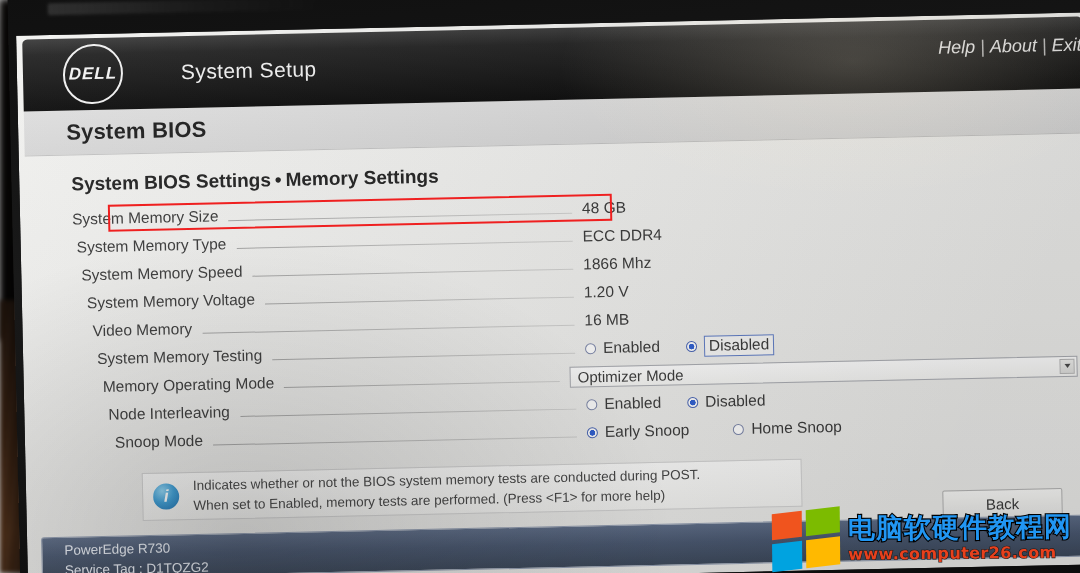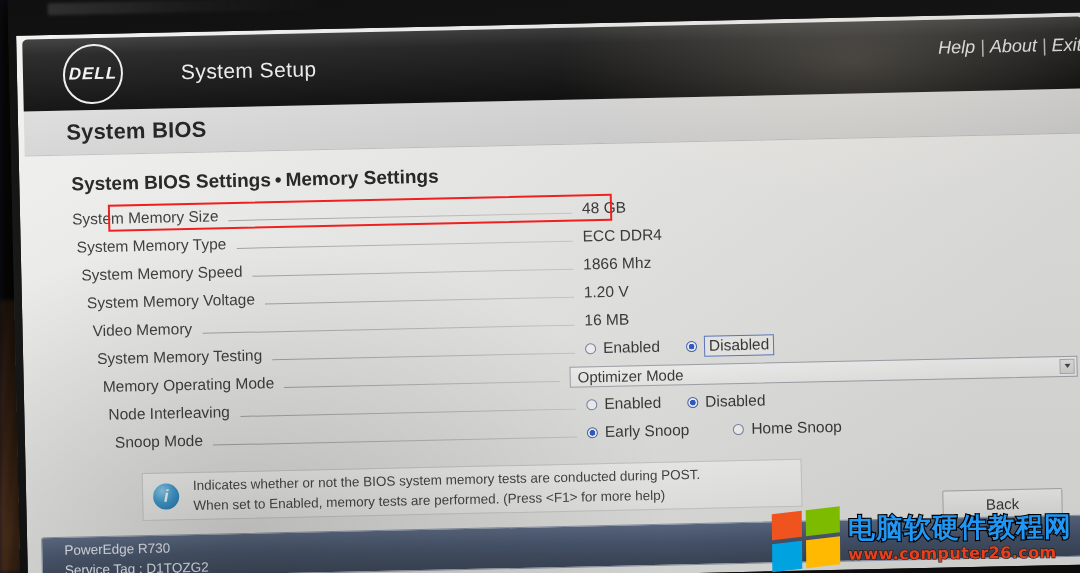--- a/index.html
+++ b/index.html
@@ -13,21 +13,21 @@
     overflow: hidden;
     font-family: "Liberation Sans", sans-serif;
   }
 
   
   #photo {
     position: relative;
     width: 1080px;
     height: 573px;
     overflow: hidden;
-    background: #0f172a;
+    background: #ffffff;
   }
 
   
   #desk {
     position: absolute;
     left: 0; top: 300px;
     width: 300px; height: 273px;
     background:
       repeating-linear-gradient(96deg,
         rgba(255,255,255,0.045) 0px,

